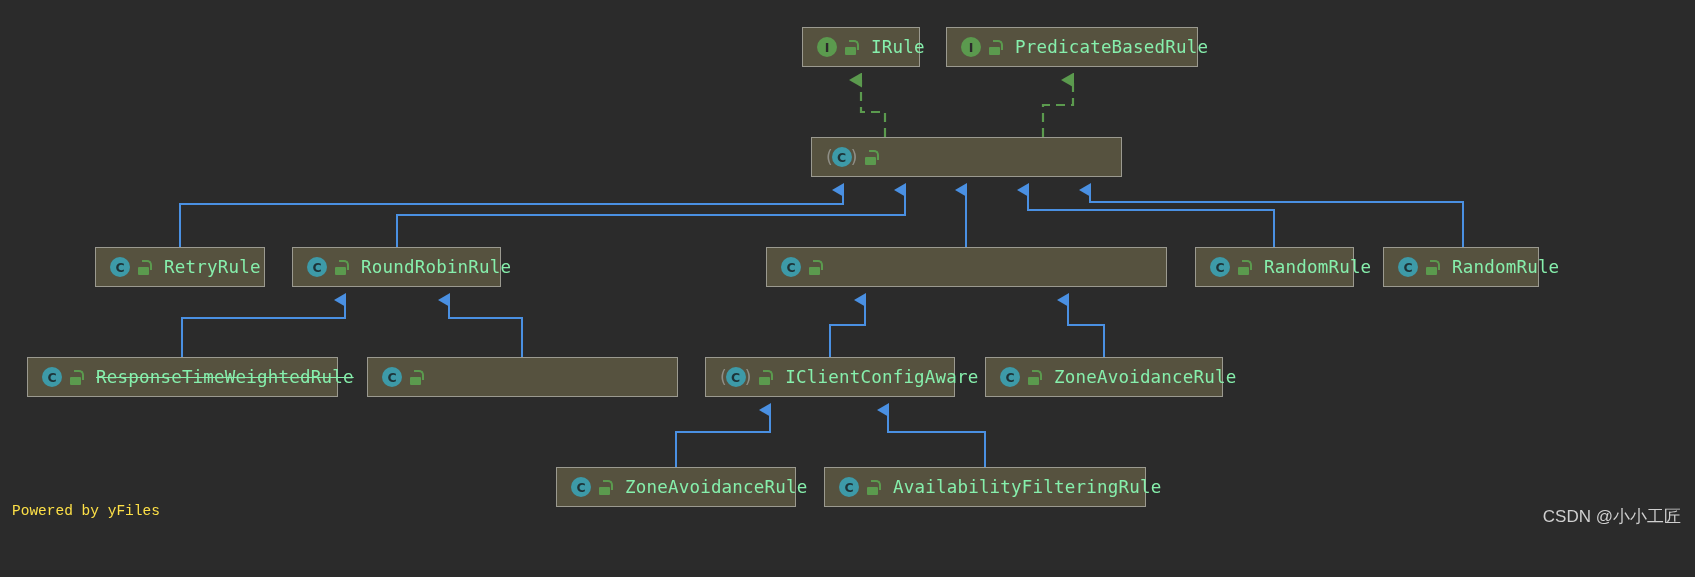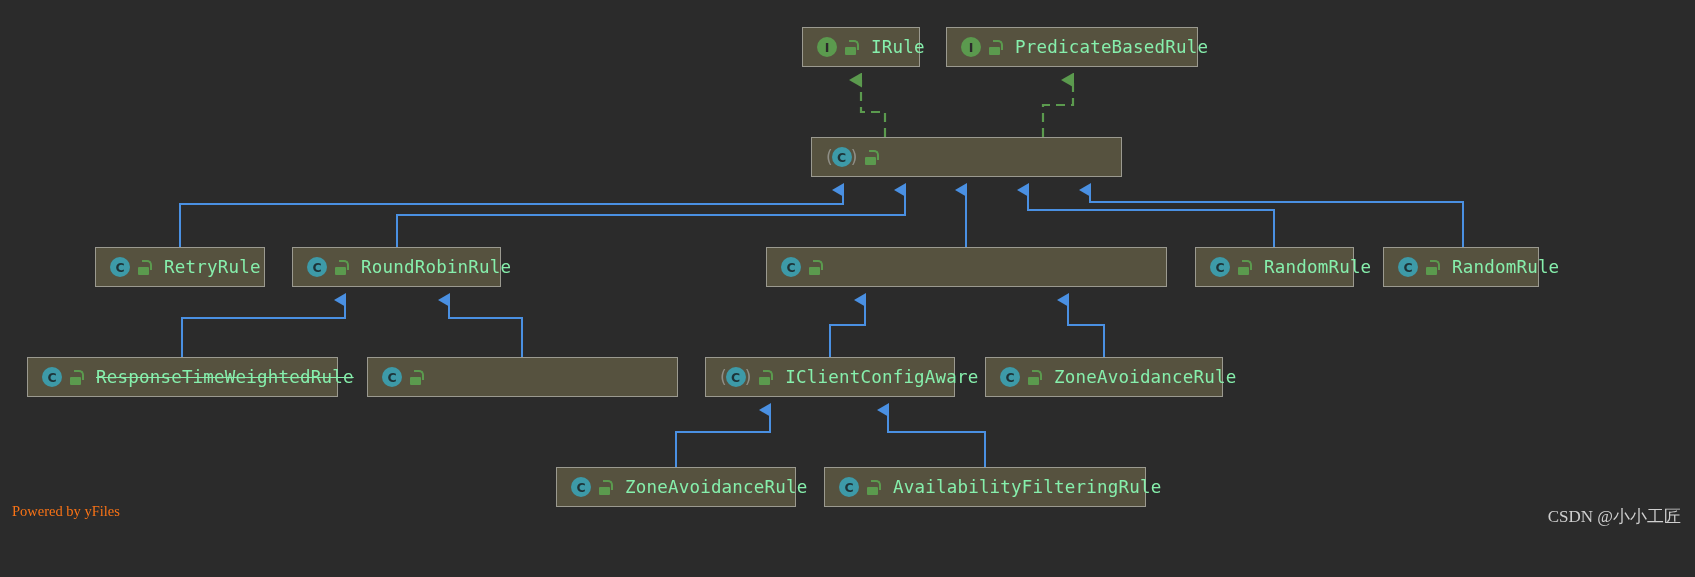--- a/index.html
+++ b/index.html
@@ -61,27 +61,27 @@
   }
   .lock .shackle{
     position:absolute;left:5px;top:0;width:8px;height:8px;
     border:2px solid #5b9a4e;border-bottom:none;border-left:none;
     border-radius:0 5px 0 0;
   }
 
   
   .yfiles{
     position:absolute;left:12px;top:503px;z-index:3;
-    color:#f97316;font-size:14.5px;
-    font-family:Liberation Serif, serif;
+    color:#fde047;font-size:14.5px;
+    font-family:Liberation Mono, monospace;
   }
   .csdn{
     position:absolute;right:14px;top:505px;z-index:3;
     color:#cfcfcf;font-size:17px;
-    font-family:Liberation Serif, serif;
+    font-family:Liberation Sans, sans-serif;
   }
 </style>
 </head>
 <body>
 
 <div id="canvas">
 
   <svg id="edges" viewBox="0 0 1695 577" xmlns="http://www.w3.org/2000/svg">
     <defs>
       <marker id="blueArrow" markerWidth="14" markerHeight="12" refX="7" refY="11" orient="auto" markerUnits="userSpaceOnUse">

